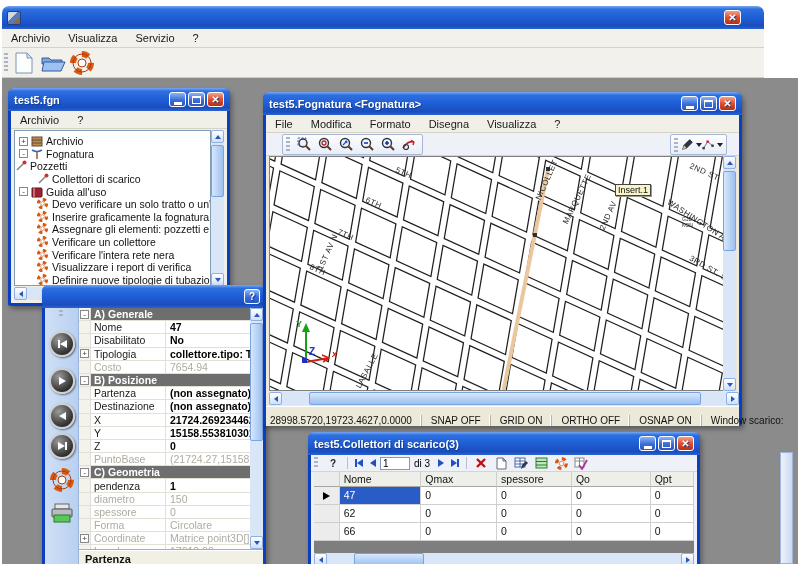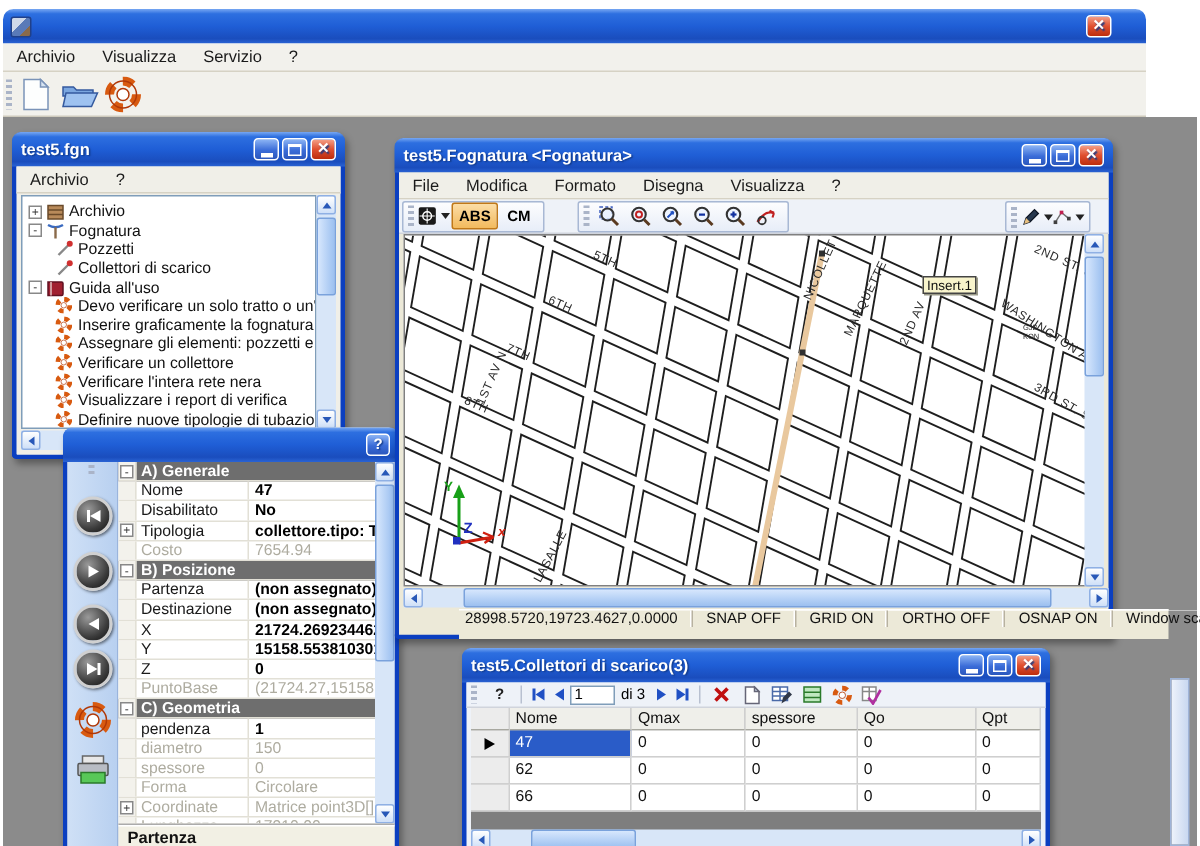--- a/index.html
+++ b/index.html
@@ -84,21 +84,21 @@
   .dd-arrow { width:0; height:0; border-left:3px solid transparent; border-right:3px solid transparent;
     border-top:4px solid #222; margin-left:2px; }
   .map-canvas { position:absolute; left:3px; top:64px; width:459px; height:235px; background:#fff;
     border:1px solid #808080; overflow:hidden; }
   .street-label { position:absolute; font-size:8px; letter-spacing:.5px; color:#2a2a2a;
     white-space:nowrap; transform-origin:0 50%; }
   .street-label.small { font-size:5px; letter-spacing:0; width:12px; white-space:normal; line-height:1.1; }
   .insert-label { position:absolute; left:345px; top:27px; background:#f8f4cc; border:1px solid #444;
     box-shadow:1px 1px 0 #9a9a88; font-size:9px; padding:0 2px; color:#111; }
   .map-status { position:absolute; left:0; bottom:0; width:473px; height:20px; background:#ece9d8;
-    display:flex; align-items:flex-start; font-size:10px; color:#111; border-top:1px solid #fff;margin-left:40px; }
+    display:flex; align-items:flex-end; font-size:10px; color:#111; border-top:1px solid #fff; }
   .sfield { border-left:1px solid #b8b2a0; box-shadow:-1px 0 0 #fff; padding:0 9px; white-space:nowrap; }
   .sfield.first { border-left:0; box-shadow:none; width:184px; padding-left:4px; }
   
   #propWin { left:42px; top:285px; width:224px; height:285px; z-index:20; }
   .prop-strip { position:absolute; left:0px; top:23px; width:34px; bottom:0;
     background:linear-gradient(90deg,#cfe0f6,#b8d0f0); border-right:1px solid #9ab4dc; }
   .nav-round { position:absolute; left:4px; width:26px; height:26px; border-radius:50%;
     background:radial-gradient(circle at 35% 30%, #9a9a9a, #3c3c3c 62%, #0e0e0e);
     border:2px solid #d0d0d0; box-shadow:1px 1px 2px rgba(0,0,0,.5);
     display:flex; align-items:center; justify-content:center; }
@@ -218,21 +218,21 @@
       <div class="tree-row" style="padding-left: 4px;">
         <span class="expand-box">-</span>
         <span class="ticon">
           <svg width="12" height="12" viewBox="0 0 12 12">
             <path d="M1 2 Q6 5 11 2" fill="none" stroke="#3a6ac0" stroke-width="1.6"></path>
             <line x1="6" y1="3.5" x2="6" y2="11" stroke="#8a6a4a" stroke-width="1.6"></line>
           </svg>
         </span>
         <span>Fognatura</span>
       </div>
-      <div class="tree-row" style="padding-left: 22px;">
+      <div class="tree-row" style="">
         <span class="ticon">
           <svg width="12" height="12" viewBox="0 0 12 12">
             <line x1="2" y1="10" x2="9" y2="3" stroke="#888" stroke-width="1.6"></line>
             <circle cx="9.5" cy="2.5" r="2" fill="#d03030"></circle>
           </svg>
         </span>
         <span>Pozzetti</span>
       </div>
       <div class="tree-row" style="padding-left: 22px;">
         <span class="ticon">
@@ -503,34 +503,20 @@
   </div>
   <div class="menubar map-menubar" style="background:#f0efe8;">
       <div class="menu-item">File</div>
       <div class="menu-item">Modifica</div>
       <div class="menu-item">Formato</div>
       <div class="menu-item">Disegna</div>
       <div class="menu-item">Visualizza</div>
       <div class="menu-item">?</div>
     </div>
   <div class="map-toolbar">
-    <div class="tgroup">
-      <div class="drag-dots"></div>
-      <div class="tbtn">
-        <svg width="18" height="16" viewBox="0 0 18 16">
-          <rect x="0" y="0" width="16" height="16" rx="2" fill="#1a1a1a"></rect>
-          <circle cx="8" cy="8" r="4" fill="none" stroke="#fff" stroke-width="1.4"></circle>
-          <line x1="8" y1="1" x2="8" y2="15" stroke="#fff" stroke-width="1"></line>
-          <line x1="1" y1="8" x2="15" y2="8" stroke="#fff" stroke-width="1"></line>
-        </svg>
-        <div class="dd-arrow"></div>
-      </div>
-      <div class="abs-btn">ABS</div>
-      <div class="cm-btn">CM</div>
-    </div>
     <div class="tgroup" style="margin-left:14px;">
       <div class="drag-dots"></div>
       <div class="tbtn">
         <svg width="16" height="16" viewBox="0 0 16 16">
           <rect x="2" y="2" width="8" height="8" fill="none" stroke="#4060c0" stroke-dasharray="2 1.5"></rect>
           <circle cx="7" cy="7" r="4" fill="rgba(230,240,255,.7)" stroke="#333" stroke-width="1.4"></circle>
           <line x1="10" y1="10" x2="14" y2="14" stroke="#5a3a20" stroke-width="2"></line>
         </svg>
       </div>
       <div class="tbtn">

